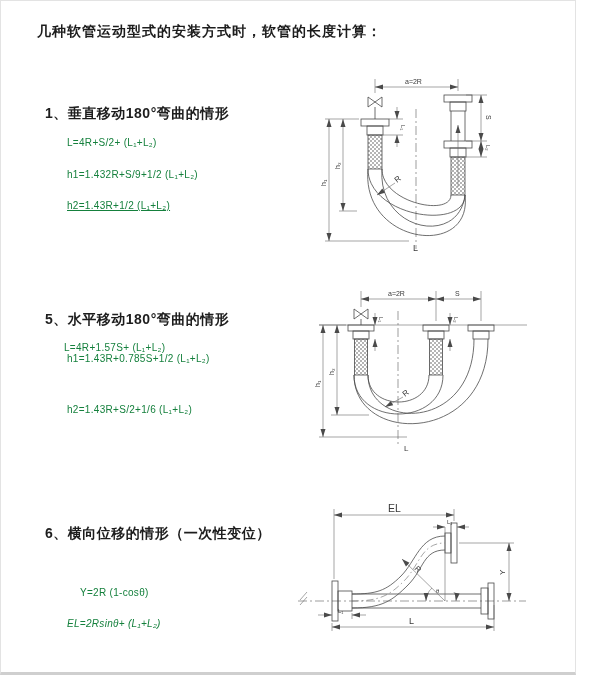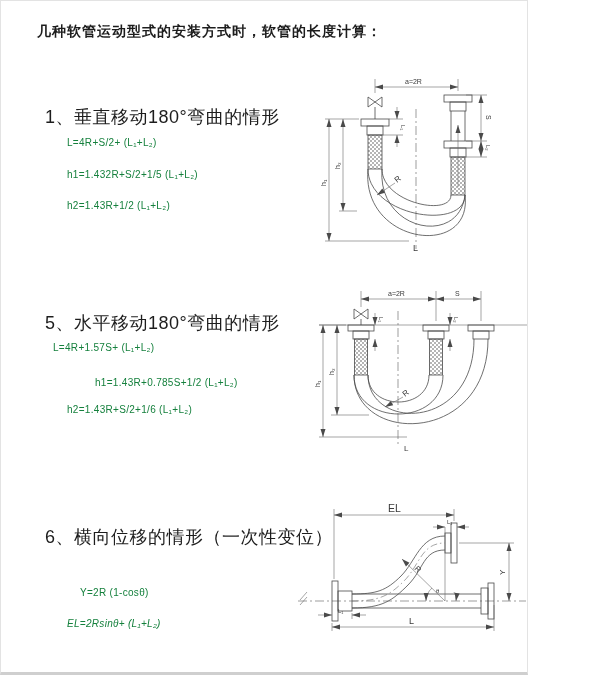--- a/index.html
+++ b/index.html
@@ -1,29 +1,29 @@
 <!DOCTYPE html>
 <html><head>
 <meta charset="utf-8">
 <style>
   html,body{margin:0;padding:0;background:#ffffff;}
   .page{
     position:relative;
-    width:528px;height:675px;
+    width:576px;height:675px;
     background:#ffffff;
     border:1px solid #e3e3e3;
     border-bottom:3px solid #cfcfcf;
     box-sizing:border-box;
     font-family:"Liberation Sans","DejaVu Sans",sans-serif;
     color:#1d1d1d;
     overflow:hidden;
   }
   .abs{position:absolute;white-space:nowrap;}
   .doc-title{font-size:14px;font-weight:600;letter-spacing:1px;}
-  .sec-head{font-size:18px;font-weight:400;letter-spacing:0.5px;}
+  .sec-head{font-size:14px;font-weight:700;letter-spacing:0.5px;}
   .formula{font-size:10px;font-weight:400;letter-spacing:0.3px;color:#15803d;}
   svg{position:absolute;overflow:visible;}
   .dl{stroke:#4a4a4a;stroke-width:0.8;fill:none;}
   .dlt{stroke:#6a6a6a;stroke-width:0.6;fill:none;}
   .cl{stroke:#5a5a5a;stroke-width:0.6;fill:none;stroke-dasharray:9 3 2 3;}
   .hat{stroke:#4a4a4a;stroke-width:0.8;}
   text{fill:#3a3a3a;font-family:"Liberation Sans","DejaVu Sans",sans-serif;}
   .t6{font-size:6px;}
   .t7{font-size:7px;}
   .t8{font-size:8px;}
@@ -32,26 +32,26 @@
 </style>
 </head>
 <body>
 
 <div class="page">
 
   <div class="abs doc-title" style="left:36px;top:22px;">几种软管运动型式的安装方式时，软管的长度计算：</div>
 
   <div class="abs sec-head" style="left:44px;top:104px;">1、垂直移动180°弯曲的情形</div>
   <div class="abs formula" style="left:66px;top:136px;">L=4R+S/2+ (L₁+L₂)</div>
-  <div class="abs formula" style="left:66px;top:168px;">h1=1.432R+S/2+1/5 (L₁+L₂)</div>
-  <div class="abs formula" style="left:66px;top:199px;">h2=1.43R+1/2 (L₁+L₂)</div>
+  <div class="abs formula" style="left:66px;top:168px;">h1=1.432R+S/9+1/2 (L₁+L₂)</div>
+  <div class="abs formula" style="left:66px;top:199px;text-decoration:underline;">h2=1.43R+1/2 (L₁+L₂)</div>
 
   <div class="abs sec-head" style="left:44px;top:310px;">5、水平移动180°弯曲的情形</div>
-  <div class="abs formula" style="left:52px;top:341px;">L=4R+1.57S+ (L₁+L₂)</div>
-  <div class="abs formula" style="left:66px;top:376px;margin-left:28px;">h1=1.43R+0.785S+1/2 (L₁+L₂)</div>
+  <div class="abs formula" style="left:63px;top:341px;">L=4R+1.57S+ (L₁+L₂)</div>
+  <div class="abs formula" style="left:66px;top:352px;">h1=1.43R+0.785S+1/2 (L₁+L₂)</div>
   <div class="abs formula" style="left:66px;top:403px;">h2=1.43R+S/2+1/6 (L₁+L₂)</div>
 
   <div class="abs sec-head" style="left:44px;top:524px;">6、横向位移的情形（一次性变位）</div>
   <div class="abs formula" style="left:66px;top:586px;margin-left:13px;">Y=2R (1-cosθ)</div>
   <div class="abs formula" style="left:66px;top:617px;font-style:italic;">EL=2Rsinθ+ (L₁+L₂)</div>
 
   <svg style="left:312px;top:70px;" width="240" height="188" viewBox="0 0 240 188">
     <defs>
       <pattern id="h1" width="4" height="4" patternUnits="userSpaceOnUse">
         <path d="M0,0L4,4M4,0L0,4" stroke="#6b6b6b" stroke-width="0.5"></path>

